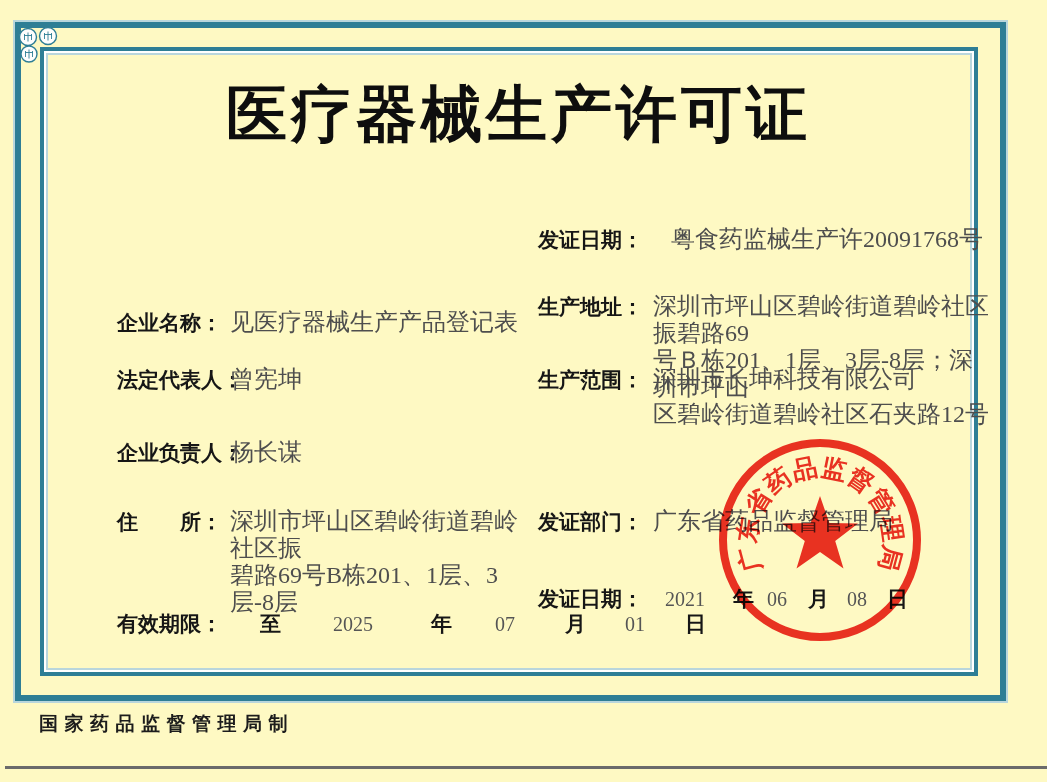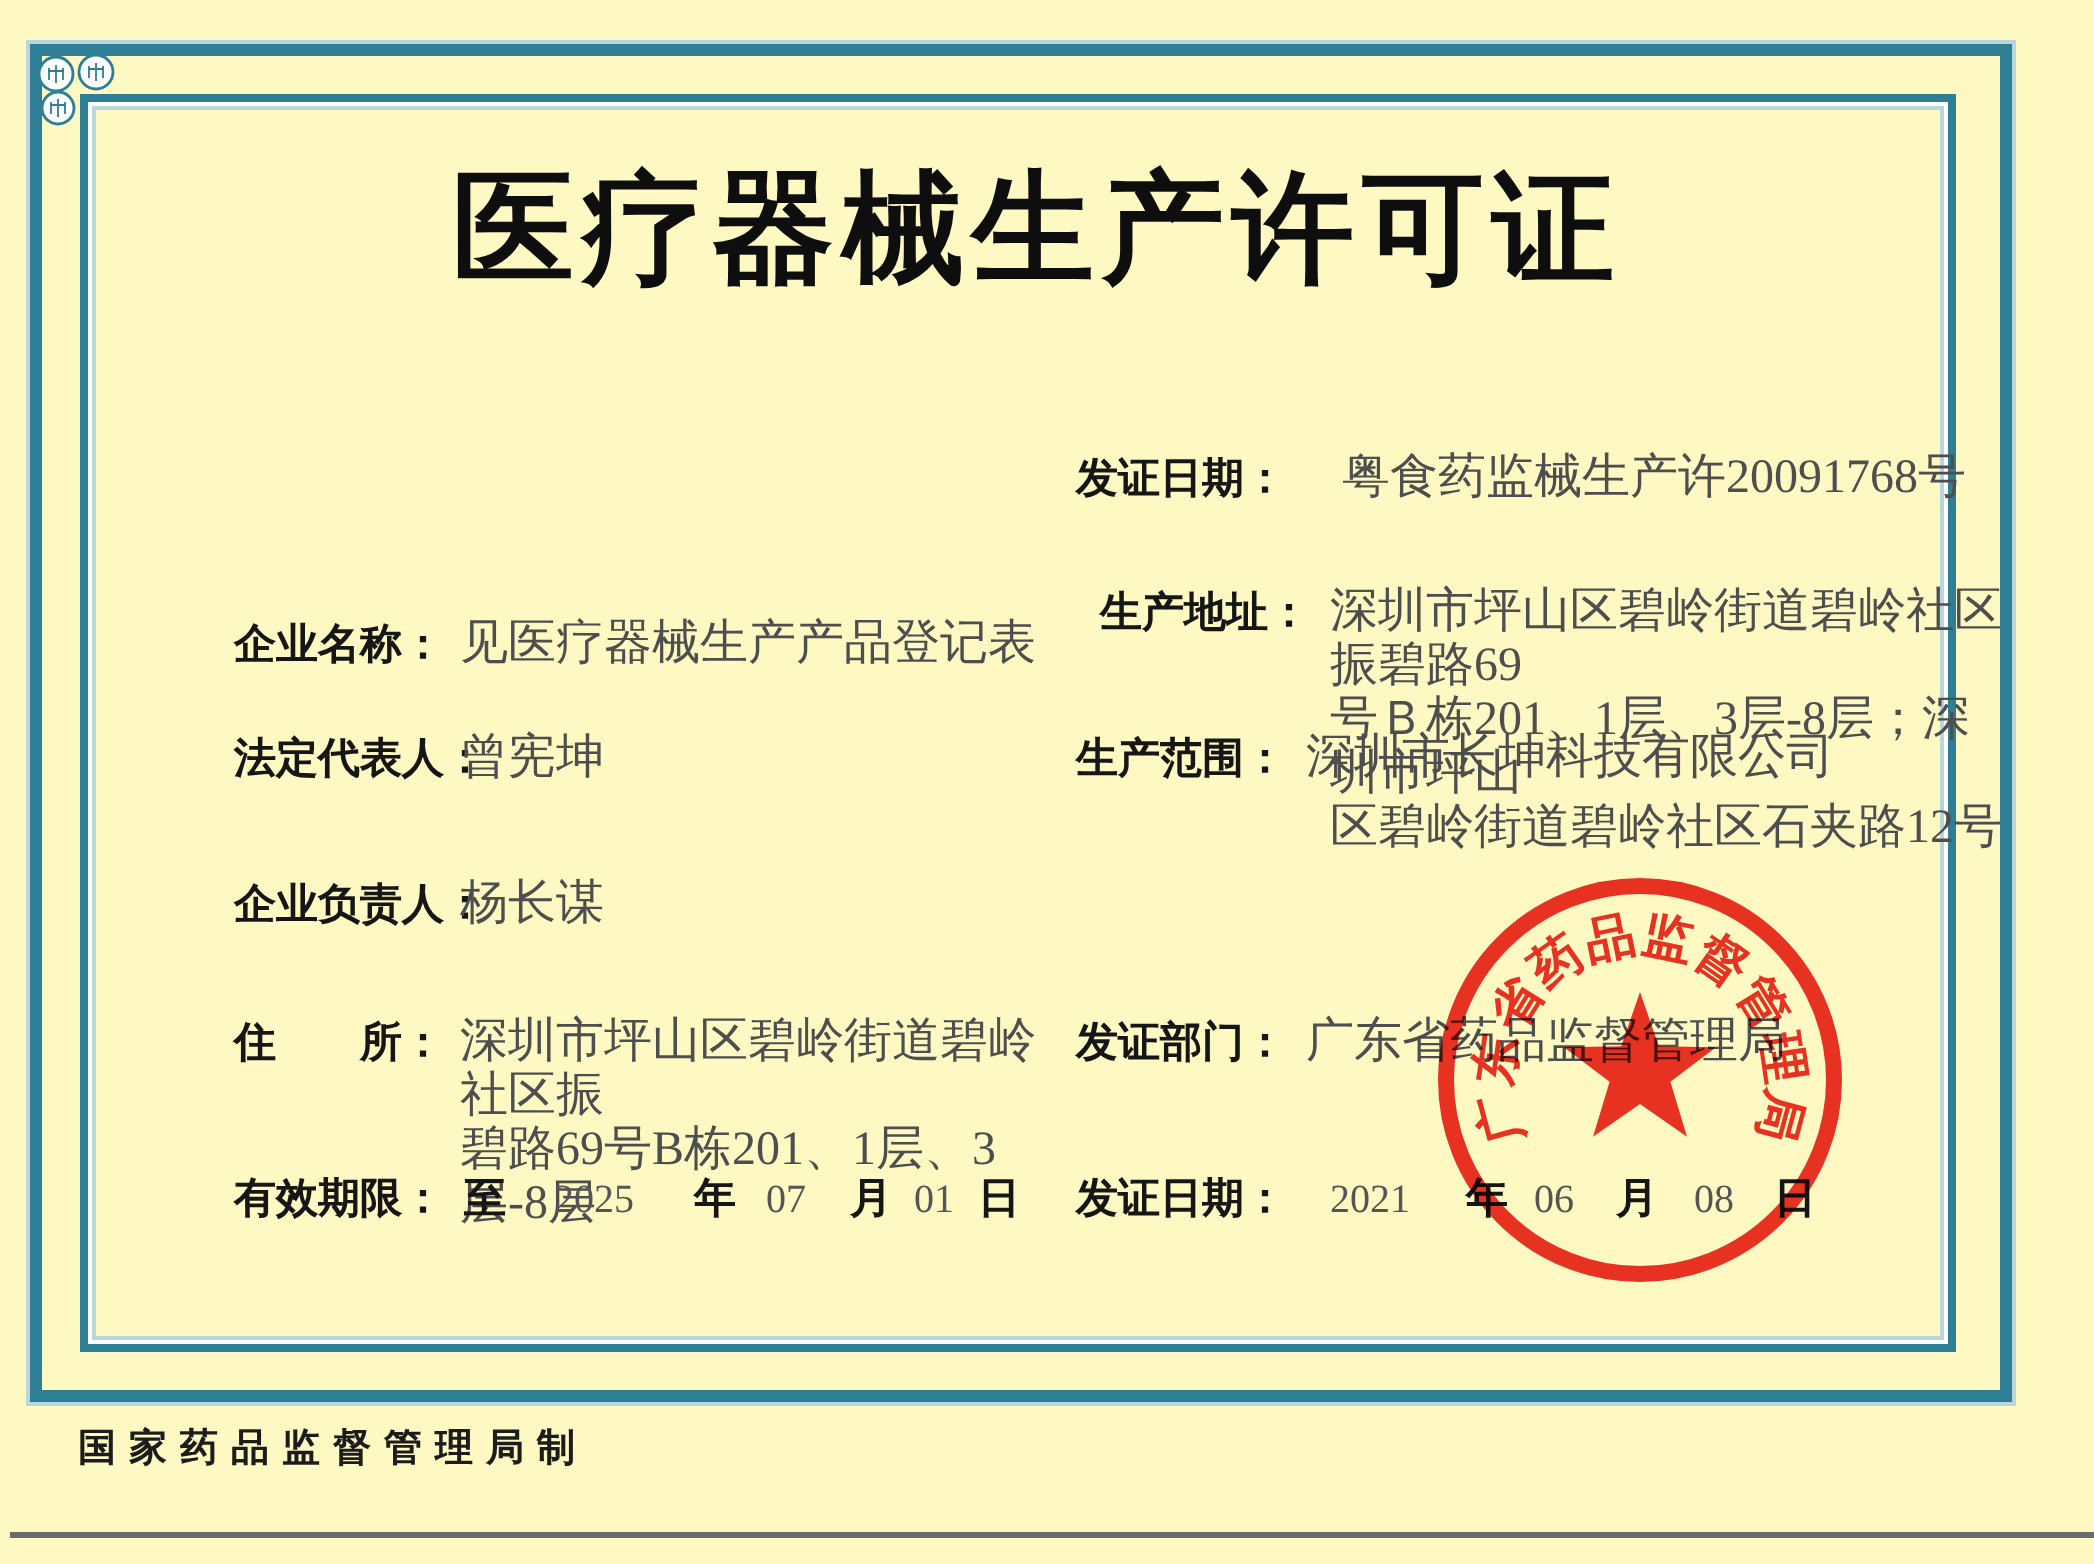--- a/index.html
+++ b/index.html
@@ -76,21 +76,21 @@
   <div class="row" style="left:538px;top:226px;">
     <span class="label lic-label">发证日期：</span>
     <span class="value rvalue">粤食药监械生产许20091768号</span>
   </div>
 
   <div class="row" style="left:117px;top:293px;margin-top:16px;">
     <span class="label llabel">企业名称：</span>
     <span class="value lvalue">见医疗器械生产产品登记表</span>
   </div>
 
-  <div class="row" style="left:538px;top:293px;margin-left:12px;">
+  <div class="row" style="left:538px;top:293px;">
     <span class="label rlabel">生产地址：</span>
     <span class="value rvalue">深圳市坪山区碧岭街道碧岭社区振碧路69
 号Ｂ栋201、1层、3层-8层；深圳市坪山
 区碧岭街道碧岭社区石夹路12号</span>
   </div>
 
   <div class="row" style="left:117px;top:366px;">
     <span class="label llabel">法定代表人：</span>
     <span class="value lvalue">曾宪坤</span>
   </div>
@@ -109,21 +109,21 @@
     <span class="label llabel">住　　所：</span>
     <span class="value lvalue">深圳市坪山区碧岭街道碧岭社区振
 碧路69号B栋201、1层、3层-8层</span>
   </div>
 
   <div class="row" style="left:538px;top:508px;">
     <span class="label rlabel">发证部门：</span>
     <span class="value rvalue">广东省药品监督管理局</span>
   </div>
 
-  <div class="dateline" style="left:117px;top:585px;">
+  <div class="dateline" style="left:117px;top:610px;gap:28px;">
     <span class="label llabel">有效期限：</span>
     <span class="dunit" style="margin-left:2px;">至</span>
     <span class="dnum" style="margin-left:24px;">2025</span>
     <span class="dunit" style="margin-left:30px;">年</span>
     <span class="dnum" style="margin-left:15px;">07</span>
     <span class="dunit" style="margin-left:22px;">月</span>
     <span class="dnum" style="margin-left:11px;">01</span>
     <span class="dunit" style="margin-left:12px;">日</span>
   </div>
 

